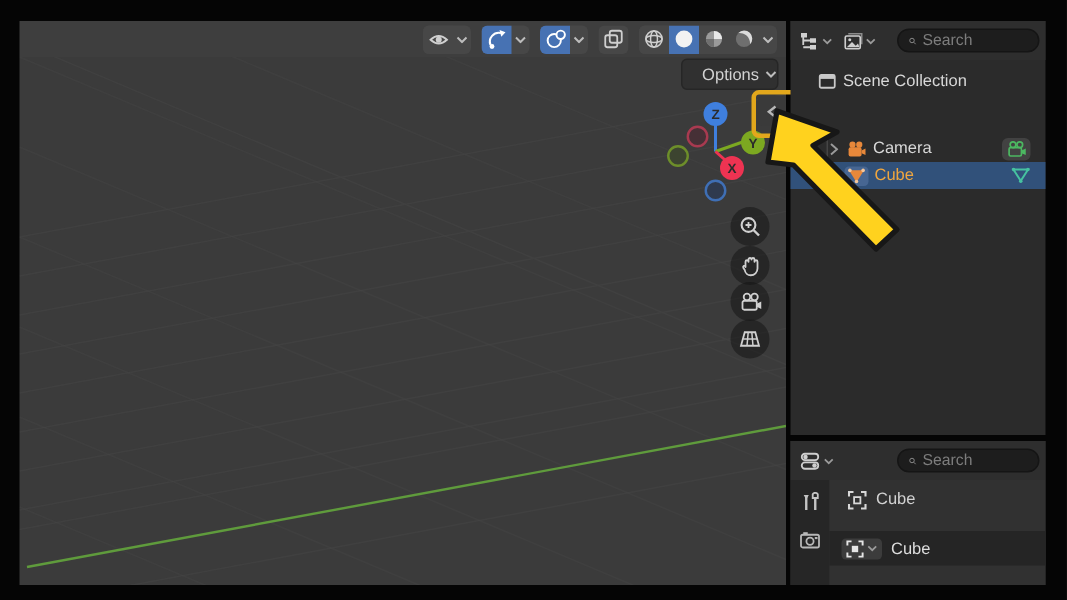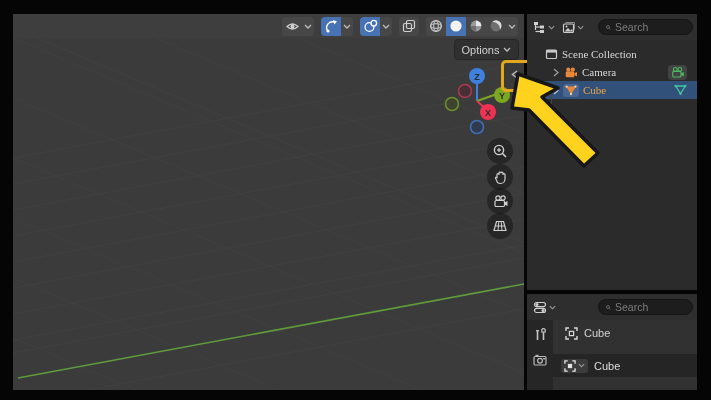--- a/index.html
+++ b/index.html
@@ -9,40 +9,40 @@
 
   
   .vp-header{left:13px;top:14px;width:511px;height:24px;background:#3e3e3e;
              display:flex;align-items:center;justify-content:flex-end;gap:7px;padding-right:6px;box-sizing:border-box;}
   .tb-group{display:flex;align-items:center;background:#474747;border-radius:4px;overflow:hidden;height:19px;}
   .tb-btn{display:flex;align-items:center;justify-content:center;width:20px;height:19px;background:#474747;}
   .tb-btn.on{background:var(--accent-blue);}
   .tb-caret{display:flex;align-items:center;justify-content:center;width:12px;height:19px;}
   .viewport{left:13px;top:38px;width:511px;height:352px;background:#3b3b3b;overflow:hidden;}
   .options-btn{left:454px;top:39px;width:63px;height:19px;background:#303030;border:1px solid #262626;
-               border-radius:4px;display:flex;align-items:center;justify-content:center;gap:4px;
+               border-radius:4px;display:flex;align-items:center;justify-content:flex-end;gap:4px;
                color:#d2d2d2;font-size:11px;}
   .navball{border-radius:50%;width:26px;height:26px;background:rgba(18,18,18,.5);
            display:flex;align-items:center;justify-content:center;}
   .toggle-btn{left:505px;top:64px;width:19px;height:20px;background:#3a3a3a;border-radius:3px;
               display:flex;align-items:center;justify-content:center;}
   .hl-box{left:501px;top:60px;width:25px;height:26px;border:3px solid var(--highlight-yellow);border-radius:5px;}
 
   
   .outliner{left:527px;top:14px;width:170px;height:276px;background:#2b2b2b;}
   .panel-header{height:26px;background:#2e2e2e;display:flex;align-items:center;padding:0 4px;gap:3px;box-sizing:border-box;justify-content:flex-end;}
   .hdr-btn{display:flex;align-items:center;gap:1px;padding:1px 2px;border-radius:3px;}
   .search{margin-left:auto;width:95px;height:16px;background:#1d1d1d;border:1px solid #151515;border-radius:9px;
           display:flex;align-items:center;gap:4px;padding:0 7px;box-sizing:border-box;}
   .search input{background:transparent;border:none;outline:none;width:70px;color:#cfcfcf;font-size:10.5px;padding:0;}
   .search input::placeholder{color:#7d7d7d;}
   .orow{height:18px;display:flex;align-items:center;font-size:11px;color:#d8d8d8;gap:4px;padding-left:6px;}
   .orow.sel{background:var(--selection-blue);}
   .orow.sel .olabel{color:var(--selected-orange);}
-  .olabel{flex:0 0 auto;font-family:Liberation Serif, serif;}
+  .olabel{flex:0 0 auto;}
   .dataicon{margin-left:auto;margin-right:10px;display:flex;align-items:center;}
   .databg{background:rgba(70,70,70,.85);border-radius:4px;padding:1px 2px;display:flex;}
   .treestem{left:551px;top:86px;width:1px;height:44px;background:#454545;}
 
   .props{left:527px;top:294px;width:170px;height:96px;background:#2e2e2e;}
   .props-body{display:flex;height:70px;}
   .tabcol{width:26px;background:#262626;display:flex;flex-direction:column;align-items:center;gap:12px;padding-top:8px;}
   .pcontent{flex:1;background:#313131;}
   .crumb{height:26px;display:flex;align-items:center;gap:6px;padding-left:12px;color:#d2d2d2;font-size:11px;}
   .namerow{height:23px;margin-top:8px;background:#252525;display:flex;align-items:center;gap:6px;padding-left:8px;
@@ -262,21 +262,21 @@
     </div>
 
     <div style="padding-top:5px;">
       <div class="orow" style="padding-left:18px;">
         <svg width="13" height="12" viewBox="0 0 13 12">
           <rect x="1.5" y="2" width="10" height="8.5" rx="1" fill="none" stroke="#c9c9c9" stroke-width="1.2"></rect>
           <rect x="1.5" y="2" width="10" height="2.6" fill="#c9c9c9"></rect>
         </svg>
         <span class="olabel">Scene Collection</span>
       </div>
-      <div class="orow" style="padding-left:26px;">
+      <div class="orow" style="padding-left:26px;margin-top:27px;">
         <svg width="6" height="9" viewBox="0 0 6 9">
           <path d="M1 1 L5 4.5 L1 8" fill="none" stroke="#9a9a9a" stroke-width="1.3"></path>
           </svg>
         <svg width="15" height="13" viewBox="0 0 17 15">
           <circle cx="6" cy="4" r="2.4" fill="#e8883a"></circle>
             <circle cx="11.2" cy="4" r="2.4" fill="#e8883a"></circle>
           <rect x="3" y="6" width="10" height="7" rx="1.5" fill="#e8883a"></rect>
           <path d="M13 8.5 L16 7 V12 L13 10.5 Z" fill="#e8883a"></path>
         </svg>
         <span class="olabel">Camera</span>

